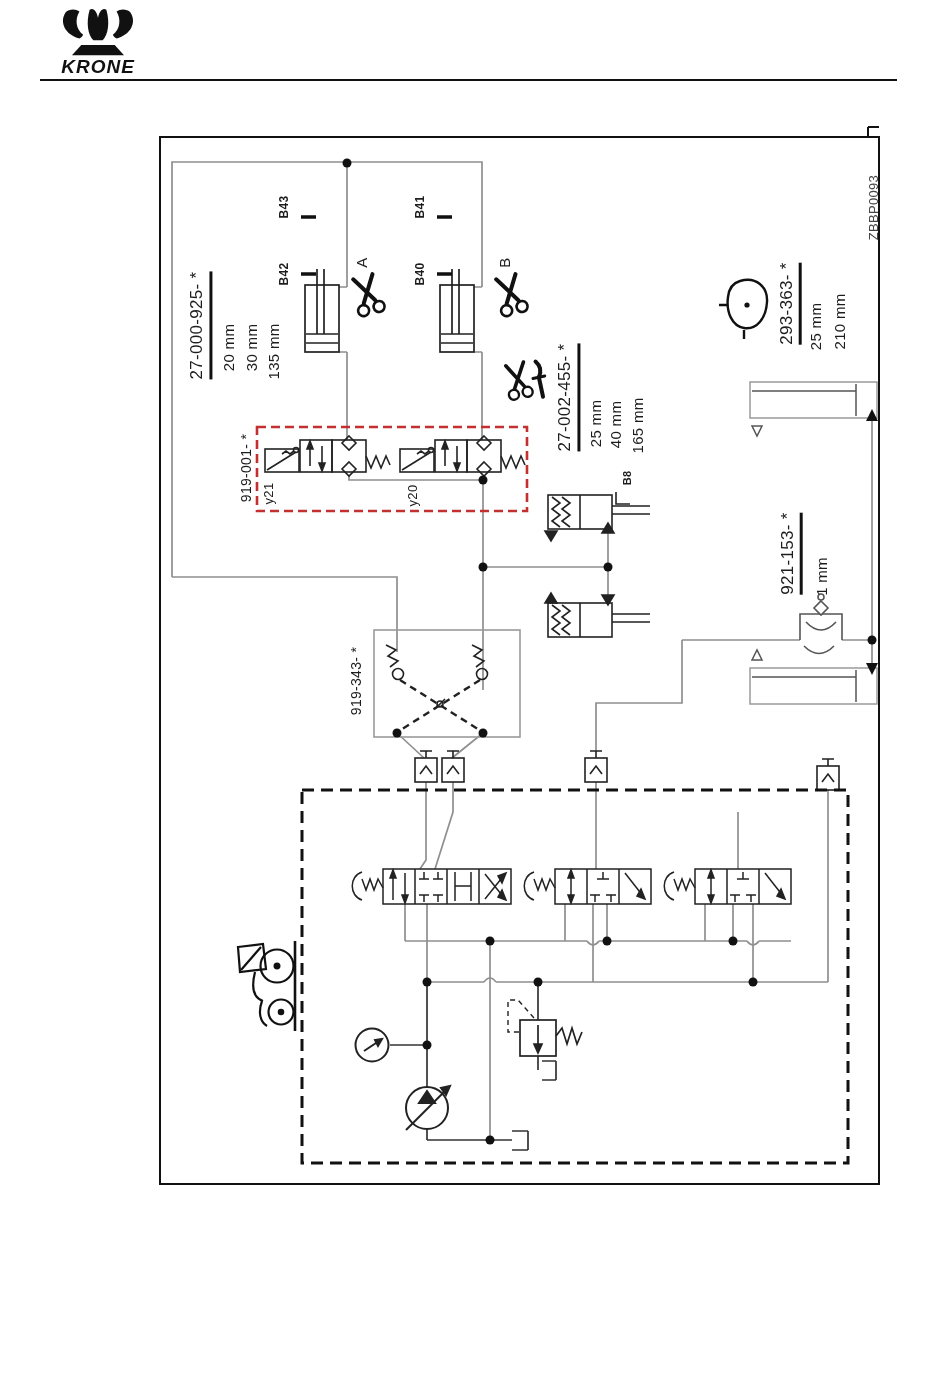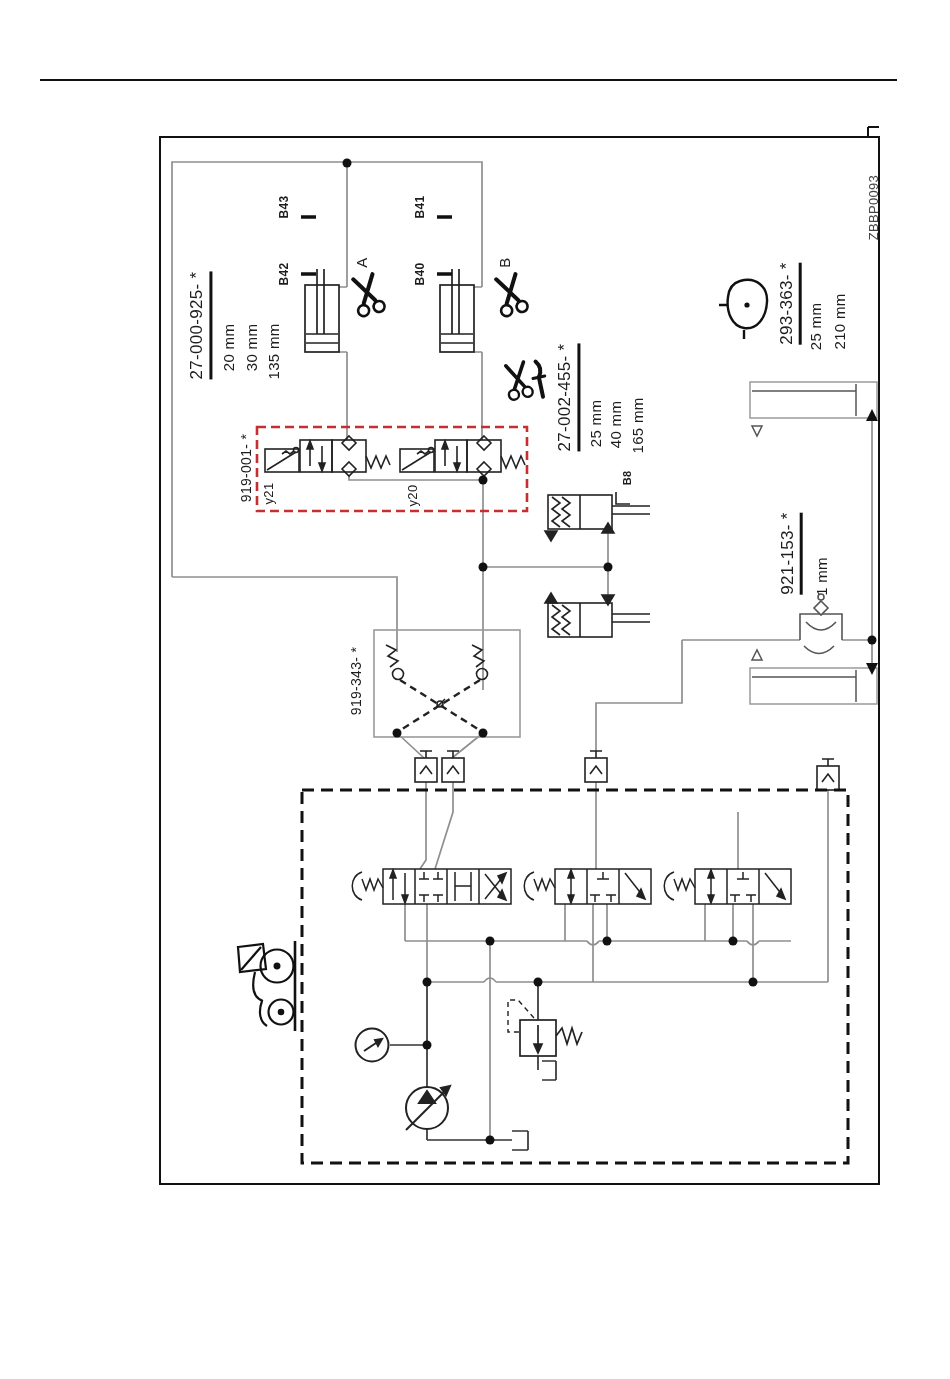--- a/index.html
+++ b/index.html
@@ -16,20 +16,31 @@
   .fs17>span{font-size:17px;} .fs15>span{font-size:15px;} .fs14>span{font-size:14px;}
   .fs13>span{font-size:13px;} .fs12b>span{font-size:12px;font-weight:700;}
   .fs11b>span{font-size:11px;font-weight:700;}
   .muted>span{color:#444;}
 </style>
 </head>
 <body>
 
 <div class="page">
 
+  <div class="logo">
+    <svg width="92" height="52" viewBox="0 0 90 56">
+      <g fill="#111">
+        <path d="M36,4 C40,1 44,6 45,13 C46,6 50,1 54,4 C58,18 56,31 50,37 L40,37 C34,31 32,18 36,4 Z"></path>
+        <path d="M25,35 C10,31 3,18 10,7 C14,3 21,3 25,6 C20,14 21,25 29,31 C28,33 27,34 25,35 Z"></path>
+        <path d="M65,35 C80,31 87,18 80,7 C76,3 69,3 65,6 C70,14 69,25 61,31 C62,33 63,34 65,35 Z"></path>
+        <path d="M27,42 L63,42 L73,53 L17,53 Z"></path>
+      </g>
+    </svg>
+    <div class="logo-text">KRONE</div>
+  </div>
   <div class="header-rule"></div>
 
   <svg class="schematic" width="950" height="1379" viewBox="0 0 950 1379">
 
     <g fill="none" stroke="#111" stroke-width="2">
       <rect x="160" y="137" width="719" height="1047"></rect>
       <path d="M868,127 H879 M868,127 V137"></path>
     </g>
 
     <g fill="none" stroke="#8f8f8f" stroke-width="1.7">

